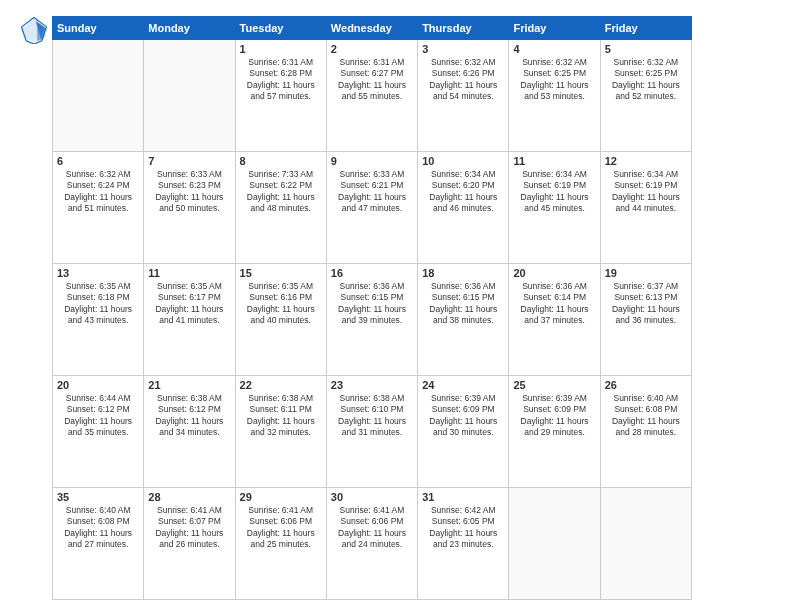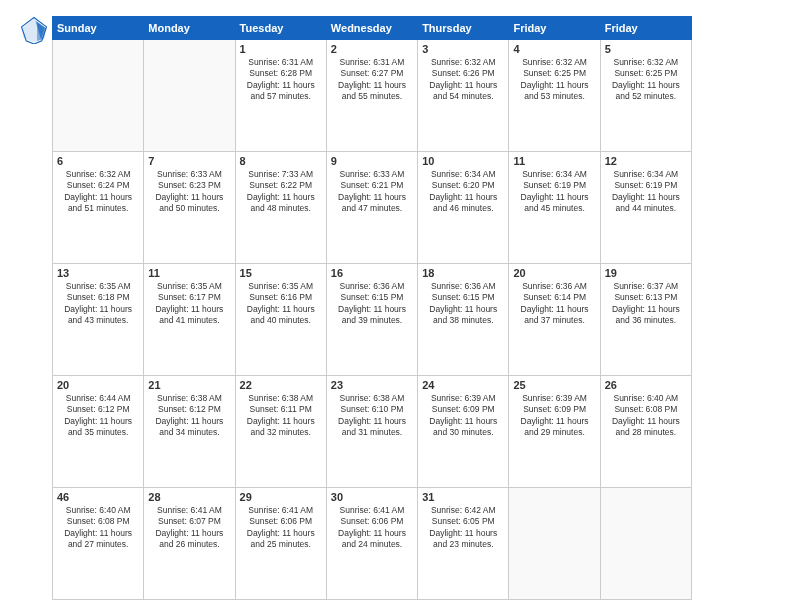--- a/index.html
+++ b/index.html
@@ -296,21 +296,21 @@
           </td>
           <td>
             <span class="day-num">26</span>
             <div class="day-info">Sunrise: 6:40 AM
 Sunset: 6:08 PM
 Daylight: 11 hours and 28 minutes.</div>
           </td>
         </tr>
         <tr>
           <td>
-            <span class="day-num">46</span>
+            <span class="day-num">35</span>
             <div class="day-info">Sunrise: 6:40 AM
 Sunset: 6:08 PM
 Daylight: 11 hours and 27 minutes.</div>
           </td>
           <td>
             <span class="day-num">28</span>
             <div class="day-info">Sunrise: 6:41 AM
 Sunset: 6:07 PM
 Daylight: 11 hours and 26 minutes.</div>
           </td>

